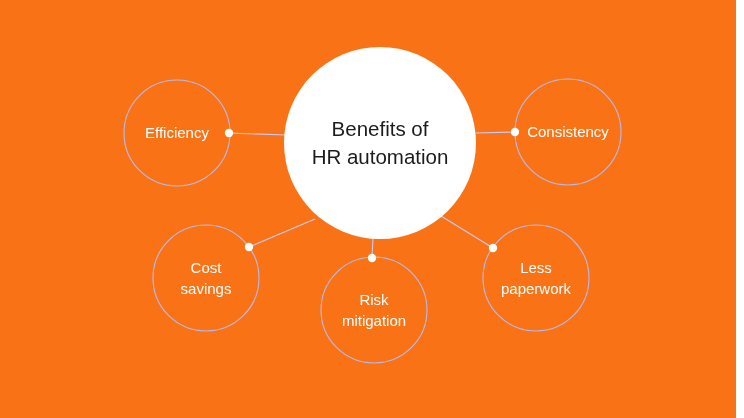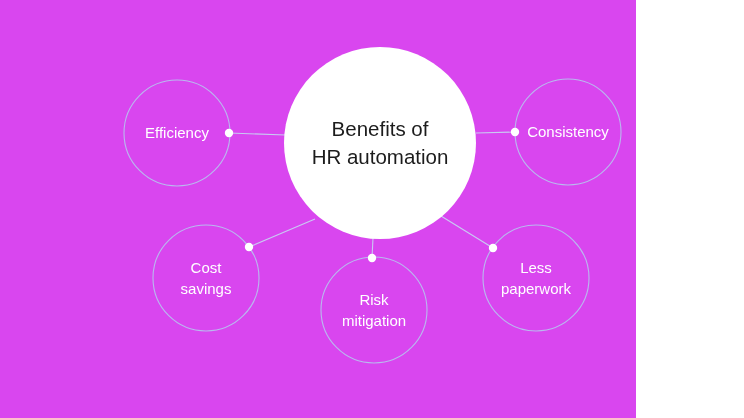--- a/index.html
+++ b/index.html
@@ -7,23 +7,23 @@
     padding: 0;
   }
   body {
     width: 744px;
     height: 418px;
     overflow: hidden;
     font-family: "Liberation Sans", sans-serif;
   }
   #diagram-canvas {
     position: relative;
-    width: 636px;
+    width: 736px;
     height: 418px;
-    background: #d946ef;
+    background: #f97316;
   }
   #diagram-svg {
     position: absolute;
     top: 0;
     left: 0;
     width: 744px;
     height: 418px;
     display: block;
   }
   .connector-line {

